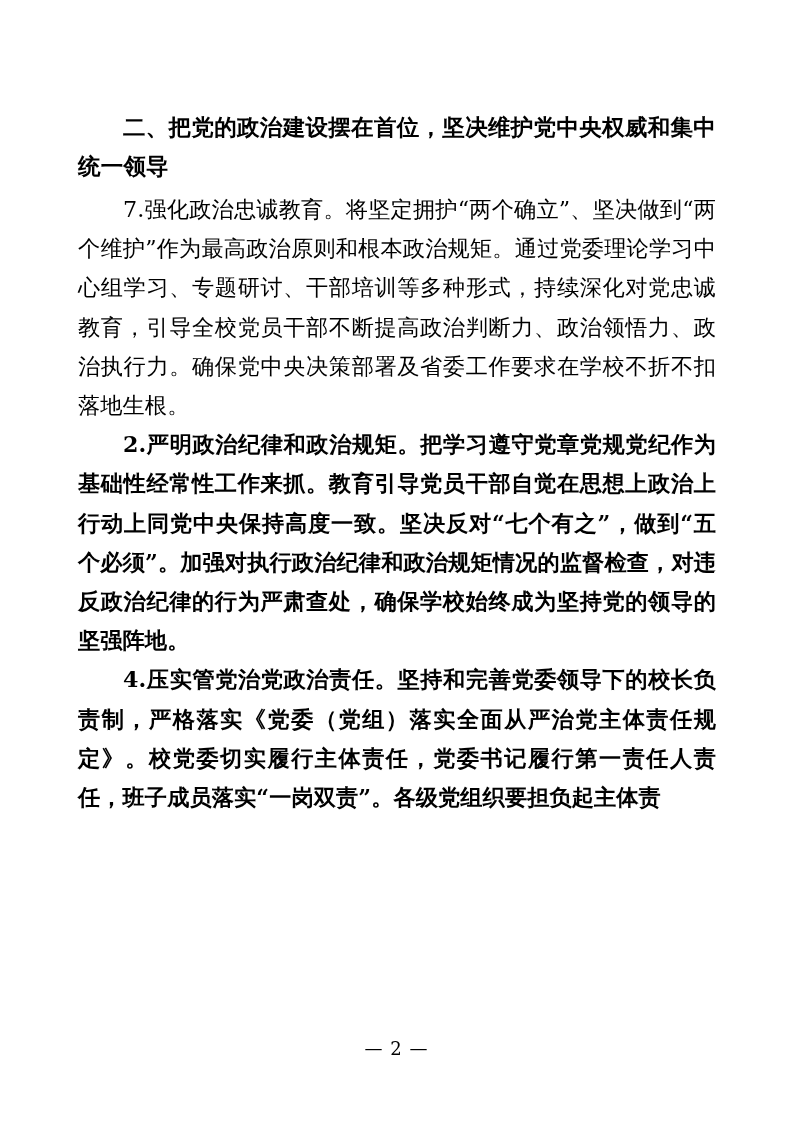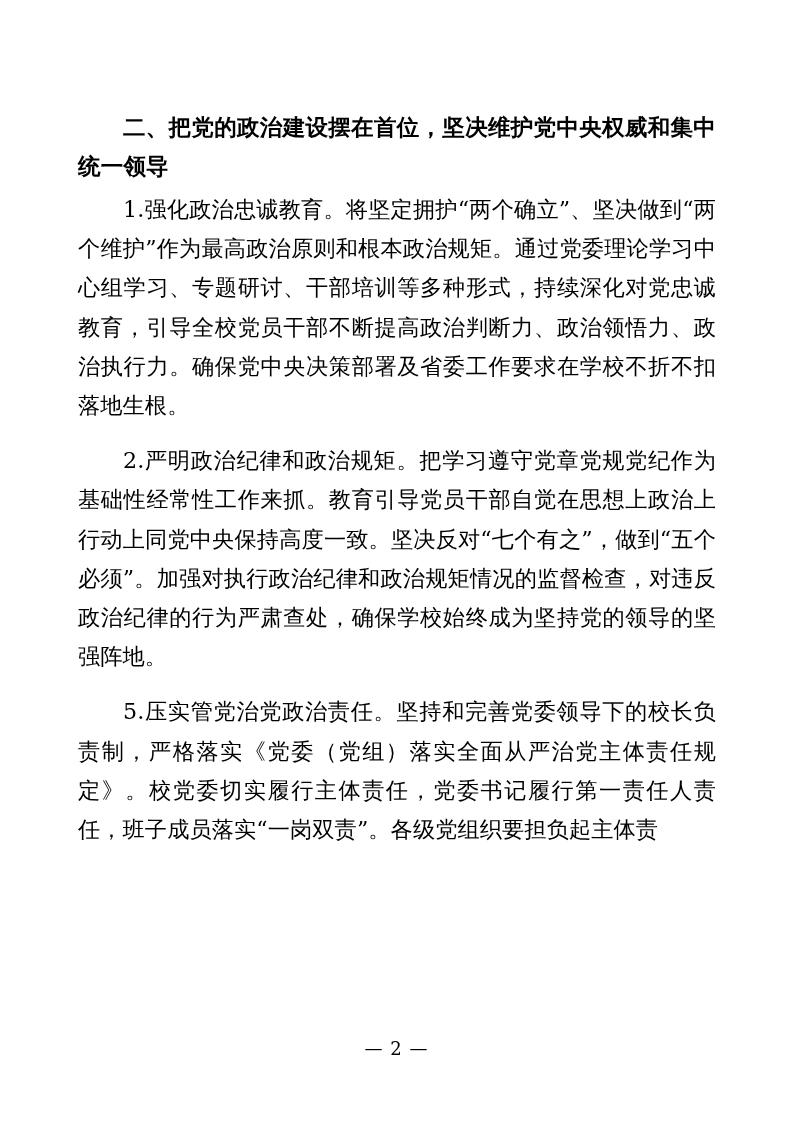--- a/index.html
+++ b/index.html
@@ -36,38 +36,39 @@
   .para {
     font-size: 22.2px;
     line-height: 39.2px;
     text-align: justify;
     text-justify: inter-ideograph;
     letter-spacing: 0.1px;
     margin: 0;
     text-indent: 45px;
   }
   .para + .para {
-    margin-top: 16px;
+    margin-top: 0;
+    font-weight: bold;
   }
   .footer {
     position: absolute;
     left: 0;
     right: 0;
     top: 1038px;
     text-align: center;
     font-size: 18px;
     font-family: "DejaVu Serif", "Liberation Serif", serif;
     letter-spacing: 1px;
     color: #000000;
   }
 </style>
 </head>
 <body>
 
 <div class="page">
   <div class="content">
     <p class="heading">二、把党的政治建设摆在首位，坚决维护党中央权威和集中统一领导</p>
-    <p class="para">1.强化政治忠诚教育。将坚定拥护“两个确立”、坚决做到“两个维护”作为最高政治原则和根本政治规矩。通过党委理论学习中心组学习、专题研讨、干部培训等多种形式，持续深化对党忠诚教育，引导全校党员干部不断提高政治判断力、政治领悟力、政治执行力。确保党中央决策部署及省委工作要求在学校不折不扣落地生根。</p>
+    <p class="para">7.强化政治忠诚教育。将坚定拥护“两个确立”、坚决做到“两个维护”作为最高政治原则和根本政治规矩。通过党委理论学习中心组学习、专题研讨、干部培训等多种形式，持续深化对党忠诚教育，引导全校党员干部不断提高政治判断力、政治领悟力、政治执行力。确保党中央决策部署及省委工作要求在学校不折不扣落地生根。</p>
     <p class="para">2.严明政治纪律和政治规矩。把学习遵守党章党规党纪作为基础性经常性工作来抓。教育引导党员干部自觉在思想上政治上行动上同党中央保持高度一致。坚决反对“七个有之”，做到“五个必须”。加强对执行政治纪律和政治规矩情况的监督检查，对违反政治纪律的行为严肃查处，确保学校始终成为坚持党的领导的坚强阵地。</p>
-    <p class="para">5.压实管党治党政治责任。坚持和完善党委领导下的校长负责制，严格落实《党委（党组）落实全面从严治党主体责任规定》。校党委切实履行主体责任，党委书记履行第一责任人责任，班子成员落实“一岗双责”。各级党组织要担负起主体责</p>
+    <p class="para">4.压实管党治党政治责任。坚持和完善党委领导下的校长负责制，严格落实《党委（党组）落实全面从严治党主体责任规定》。校党委切实履行主体责任，党委书记履行第一责任人责任，班子成员落实“一岗双责”。各级党组织要担负起主体责</p>
   </div>
   <div class="footer">— 2 —</div>
 </div>
 
 </body></html>

